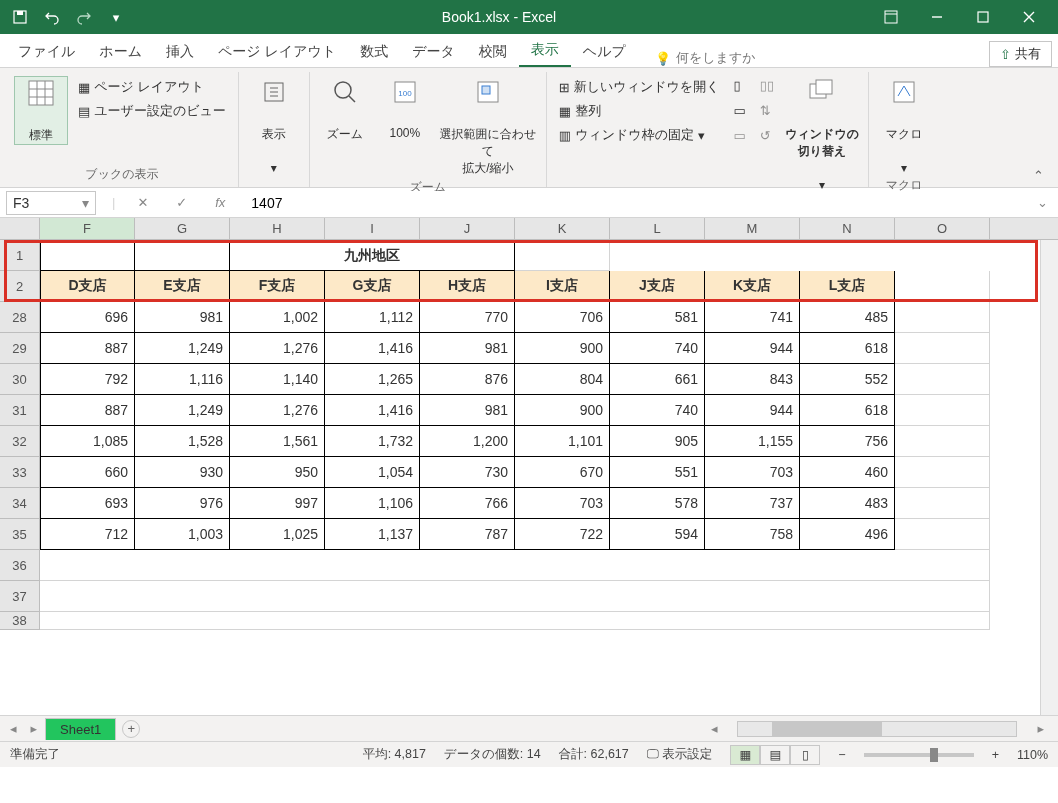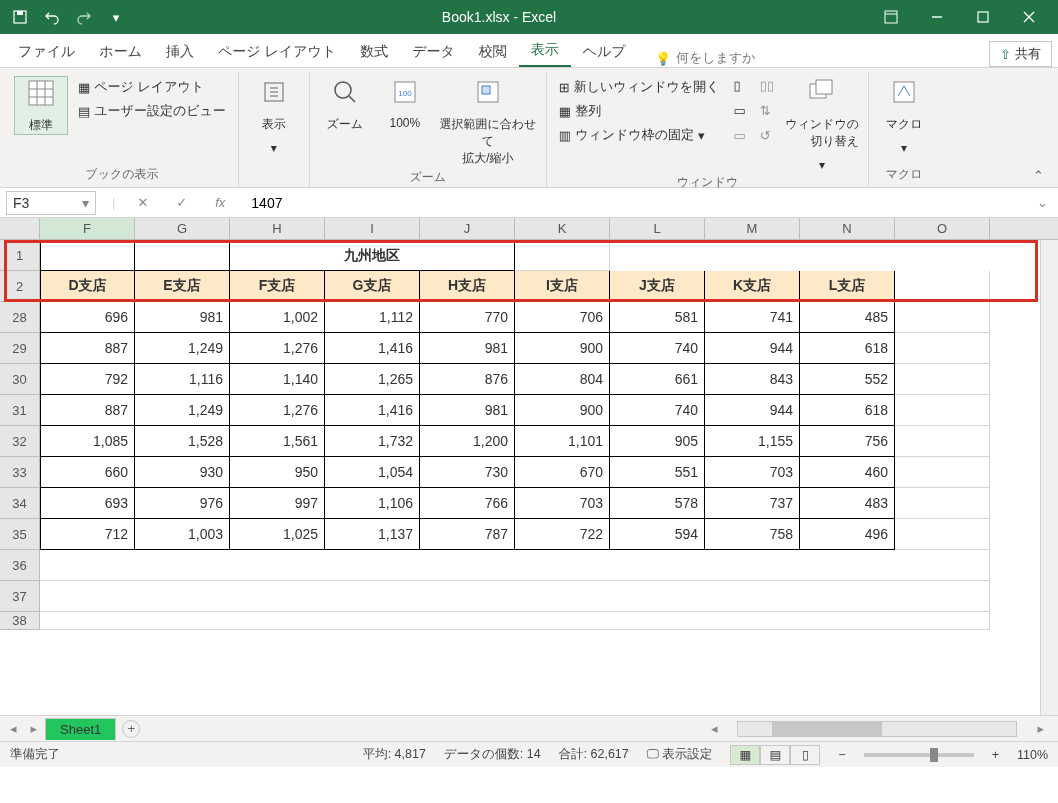--- a/index.html
+++ b/index.html
@@ -18,21 +18,21 @@
 .ribbon-tab { padding: 6px 12px; font-size: 14px; color: #444; cursor: pointer; }
 .ribbon-tab.active { color: #217346; border-bottom: 2px solid #217346; font-weight: 500; }
 .ribbon-tabs .search { margin-left: 18px; color: #777; display: flex; align-items: center; gap: 4px; }
 .ribbon-tabs .share { margin-left: auto; border: 1px solid #c7c7c7; padding: 3px 10px; font-size: 13px; display: flex; align-items: center; gap: 4px; }
 
 
 .ribbon { background: #f3f2f1; height: 120px; display: flex; border-bottom: 1px solid #d4d4d4; padding: 4px 6px 0 6px; }
 .rgroup { border-right: 1px solid #d8d8d8; padding: 0 8px; display: flex; flex-direction: column; align-items: center; justify-content: space-between; }
 .rgroup-body { display: flex; align-items: flex-start; gap: 6px; flex: 1; padding-top: 4px; }
 .rgroup-label { font-size: 12px; color: #666; padding: 2px 0 4px 0; text-align: center; }
-.rbtn-lg { display: flex; flex-direction: column; align-items: center; width: 54px; cursor: pointer; font-size: 12px; gap: 8px; }
+.rbtn-lg { display: flex; flex-direction: column; align-items: center; width: 54px; cursor: pointer; font-size: 12px; gap: 18px; }
 .rbtn-lg .ico { width: 32px; height: 32px; display: flex; align-items: center; justify-content: center; }
 .rbtn-sm { display: flex; align-items: center; gap: 4px; padding: 2px 4px; cursor: pointer; font-size: 13px; white-space: nowrap; }
 .rcol { display: flex; flex-direction: column; gap: 2px; }
 .ribbon-collapse { margin-left: auto; align-self: flex-end; padding: 4px 8px; cursor: pointer; color: #666; }
 
 
 .fbar { height: 30px; display: flex; align-items: center; border-bottom: 1px solid #d4d4d4; padding: 0 6px; gap: 16px; }
 .namebox { width: 90px; height: 24px; border: 1px solid #c7c7c7; padding: 0 6px; font-size: 14px; display: flex; align-items: center; justify-content: space-between; }
 .fbar .fx { color: #888; font-style: italic; padding: 0 6px; cursor: pointer; }
 .fbar .fx-sym { color: #888; padding: 0 6px; cursor: pointer; }
@@ -259,21 +259,21 @@
             <span>↺</span>
           </div>
       </div>
       <div class="rbtn-lg" style="width:76px;">
         <div class="ico">
             <svg width="28" height="28">
               <rect x="2" y="6" width="16" height="14" fill="#fff" stroke="#888"></rect>
               <rect x="8" y="2" width="16" height="14" fill="#fff" stroke="#888"></rect>
             </svg>
           </div>
-        <span style="white-space:pre-line;text-align:right;">ウィンドウの
+        <span style="white-space:pre-line;text-align:center;font-weight:bold;">ウィンドウの
 切り替え</span>
         <span>▾</span>
       </div>
     </div>
     <div class="rgroup-label">ウィンドウ</div>
   </div>
 
   <div class="rgroup" style="border-right:none;">
     <div class="rgroup-body">
       <div class="rbtn-lg">

